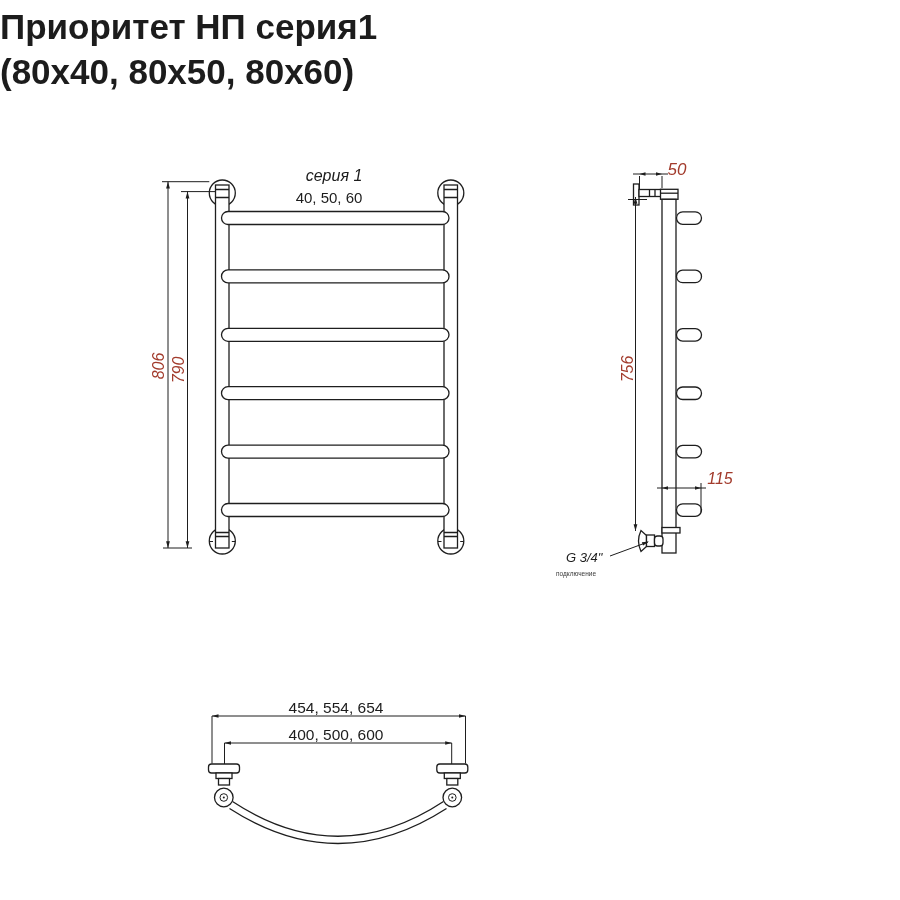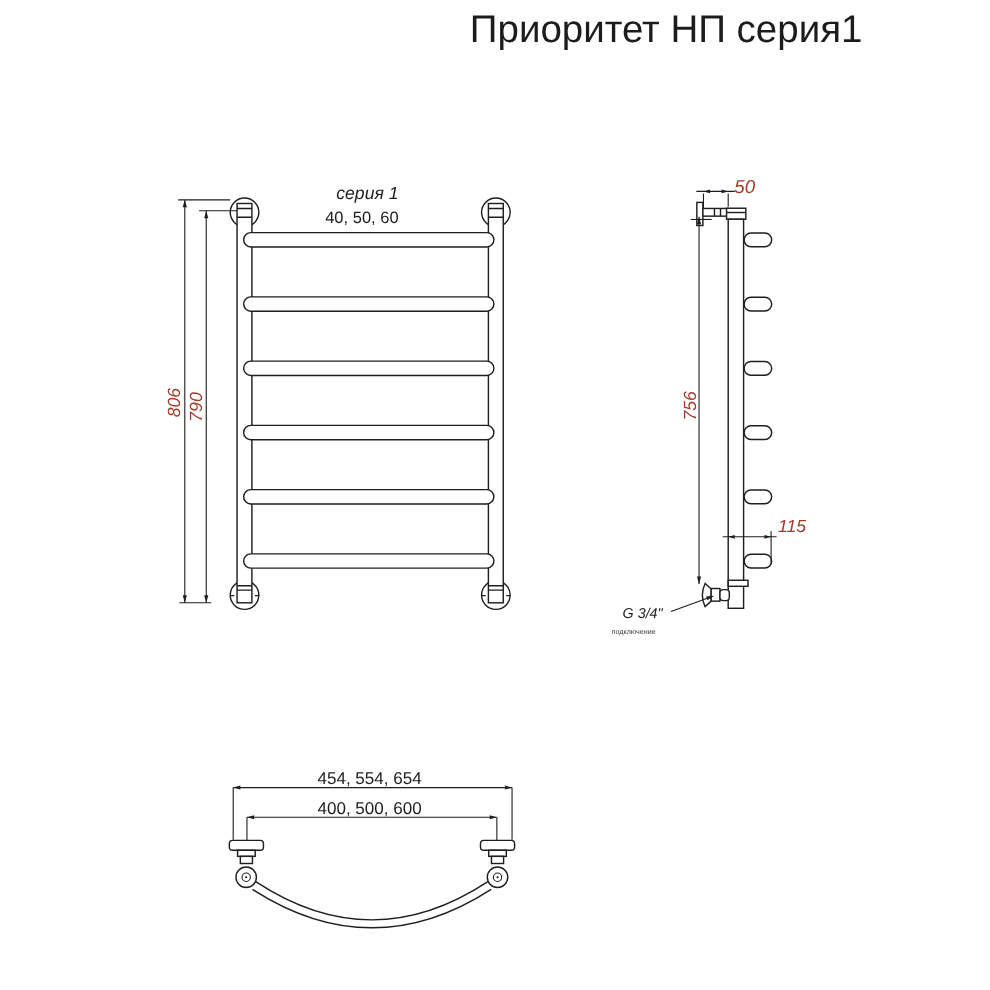--- a/index.html
+++ b/index.html
@@ -7,22 +7,22 @@
     --line:#1e1e1e;
     --title:#1c1c1c;
     --background:#ffffff;
   }
   html,body{margin:0;padding:0;background:var(--background);}
   .page{
     position:relative;width:900px;height:900px;background:var(--background);
     font-family:"Liberation Sans",sans-serif;overflow:hidden;
   }
   .title-block{
-    position:absolute;top:4px;left:14px;width:770px;text-align:right;
-    color:var(--title);font-size:35px;line-height:45px;font-weight:400;
+    position:absolute;top:4px;left:0;width:770px;text-align:left;
+    color:var(--title);font-size:35px;line-height:45px;font-weight:700;
   }
   .drawing{position:absolute;top:0;left:0;}
   
   .ln{stroke:var(--line);stroke-width:1.3;fill:none;}
   .lnf{stroke:var(--line);stroke-width:1.3;fill:#ffffff;}
   .dl{stroke:var(--line);stroke-width:1;fill:none;}
   .ar{fill:var(--line);stroke:none;}
   
   text{font-family:"Liberation Sans",sans-serif;}
   .lbl{fill:#1d1d1d;}
@@ -30,20 +30,21 @@
   .dim{fill:var(--dimension-text);font-style:italic;}
   .small-note{fill:#3a3a3a;}
 </style>
 </head>
 <body>
 
 <div class="page">
 
   <div class="title-block">
     <div>Приоритет НП серия1</div>
+    <div>(80x40, 80x50, 80x60)</div>
   </div>
 
   <svg class="drawing" width="900" height="900" viewBox="0 0 900 900" xmlns="http://www.w3.org/2000/svg">
 
     <g>
       <text class="lbl-i" x="334" y="181" font-size="16" text-anchor="middle">серия 1</text>
       <text class="lbl" x="329" y="203" font-size="15" text-anchor="middle">40, 50, 60</text>
 
       <circle class="lnf" cx="222.3" cy="193" r="13"></circle>
       <circle class="lnf" cx="450.8" cy="193" r="13"></circle>

